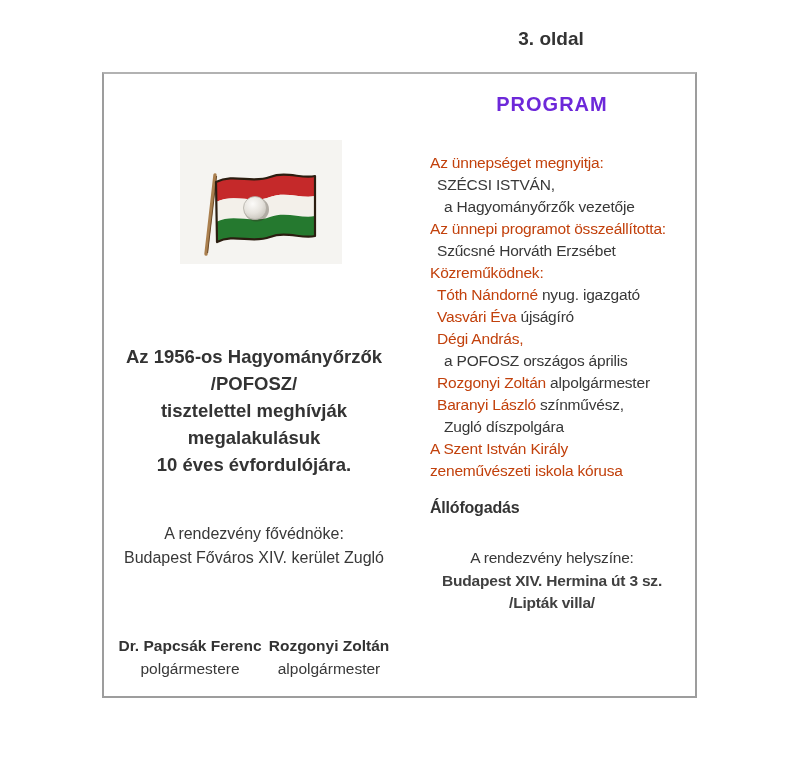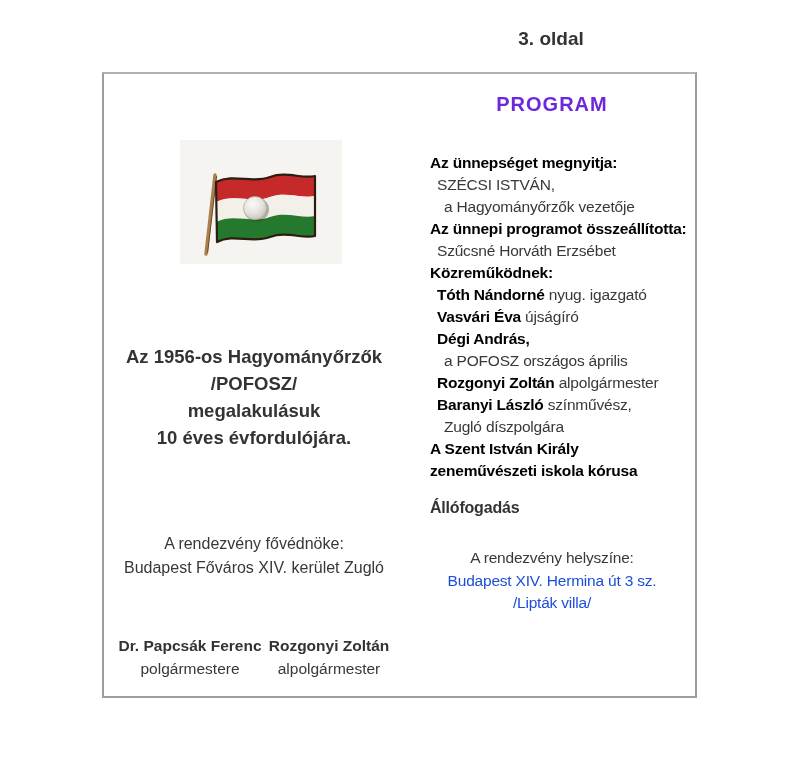--- a/index.html
+++ b/index.html
@@ -25,54 +25,54 @@
     position:absolute; left:76px; top:66px; width:162px; height:124px;
     background:#f5f4f1;
   }
   #flag-svg { position:absolute; left:98px; top:92px; width:118px; height:92px; }
   #invite {
     position:absolute; left:0; top:269px; width:300px; text-align:center;
     font-size:18.5px; font-weight:700; line-height:27px; color:#333333;
     white-space:nowrap;
   }
   #patron {
-    position:absolute; left:0; top:458px; width:300px; text-align:center;
+    position:absolute; left:0; top:448px; width:300px; text-align:center;
     font-size:16px; line-height:24px; white-space:nowrap;
   }
   .sig { position:absolute; top:560px; text-align:center; font-size:15.5px; line-height:23px; white-space:nowrap; }
   #sig-1 { left:14px;  width:144px; }
   #sig-2 { left:160px; width:130px; }
   .sig .name { font-weight:700; color:#333333; }
 
   
   #right-col { position:absolute; left:326px; top:0; width:244px; height:100%; }
   #program-title {
     position:absolute; left:0; top:19px; width:244px; text-align:center;
     font-size:20px; font-weight:700; letter-spacing:1px; color:#6d28d9;
   }
   #program-list {
     position:absolute; left:0; top:78px; font-size:15.5px; line-height:22px;
     letter-spacing:-0.2px;
   }
   .prow { white-space:pre; }
-  .prow .b { font-weight:700; color:#000000; }
+  .prow .b { font-weight:400; color:#c2410c; }
   .pl1 { padding-left:7px; }
   .pl2 { padding-left:14px; }
   #reception {
     position:absolute; left:0; top:425px; font-size:16px; font-weight:700;
     letter-spacing:-0.2px; color:#333333; white-space:nowrap;
   }
   .center-block {
     position:absolute; left:0; width:244px; text-align:center;
     font-size:15.5px; line-height:22.5px; letter-spacing:-0.2px; white-space:nowrap;
   }
   #venue-block { top:473px; }
   #time-block  { top:562px; }
   .center-block .label { font-weight:400; }
-  .center-block .val   { font-weight:400; color:#1d4ed8; }
+  .center-block .val   { font-weight:700; color:#404040; }
 </style>
 </head>
 <body>
 
 <div id="label-left" class="page-label">2. oldal</div>
 <div id="label-right" class="page-label">3. oldal</div>
 
 <div id="card">
 
   <div id="left-col">
@@ -96,20 +96,21 @@
 
       <path d="M14,16 C32,7 50,18 68,11 C84,5 100,13 113,10 L113,70 C100,73 84,65 68,71 C50,78 32,67 15,76 Z" fill="none" stroke="#2b1d10" stroke-width="2.2" stroke-linejoin="round"></path>
 
       <ellipse cx="54.5" cy="43.5" rx="12.5" ry="12" fill="rgba(55,45,35,0.35)"></ellipse>
       <circle cx="53" cy="42" r="11.5" fill="url(#ballGrad)" stroke="#aba79f" stroke-width="0.7"></circle>
     </svg>
 
     <div id="invite">
       <div>Az 1956-os Hagyományőrzők</div>
       <div>/POFOSZ/</div>
+      <div>tisztelettel meghívják</div>
       <div>megalakulásuk</div>
       <div>10 éves évfordulójára.</div>
     </div>
 
     <div id="patron">
       <div>A rendezvény fővédnöke:</div>
       <div>Budapest Főváros XIV. kerület Zugló</div>
     </div>
 
     <div id="sig-1" class="sig">

